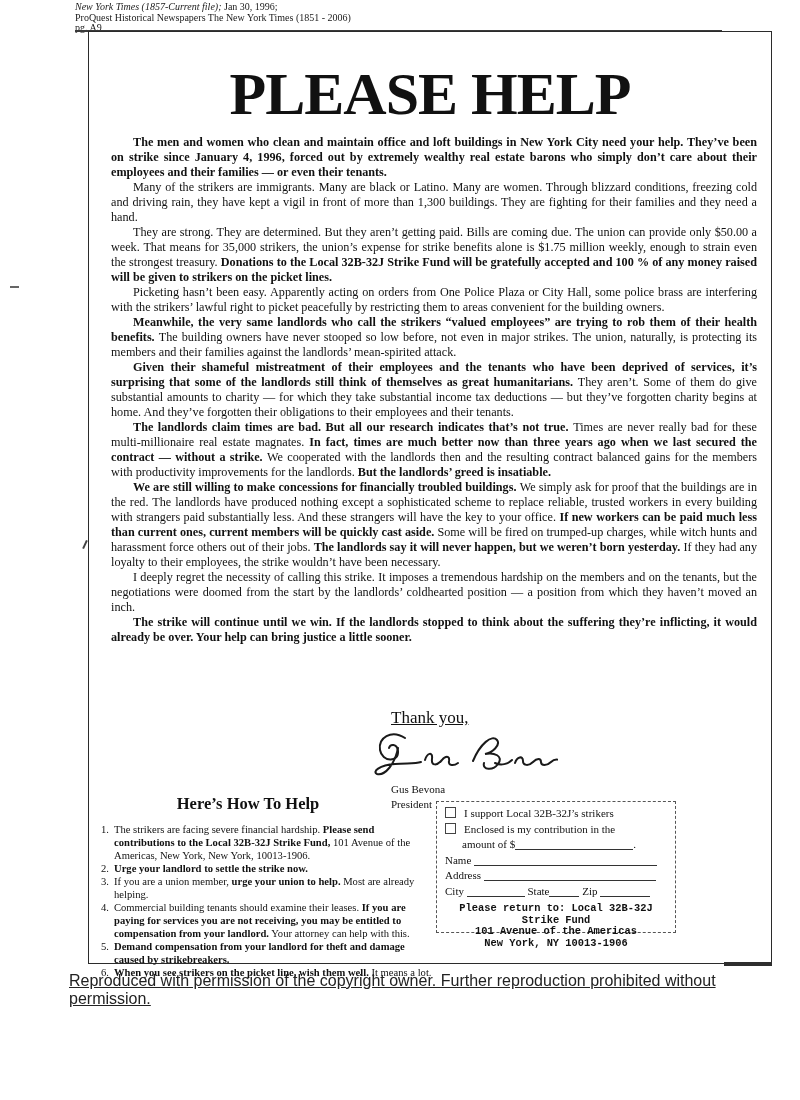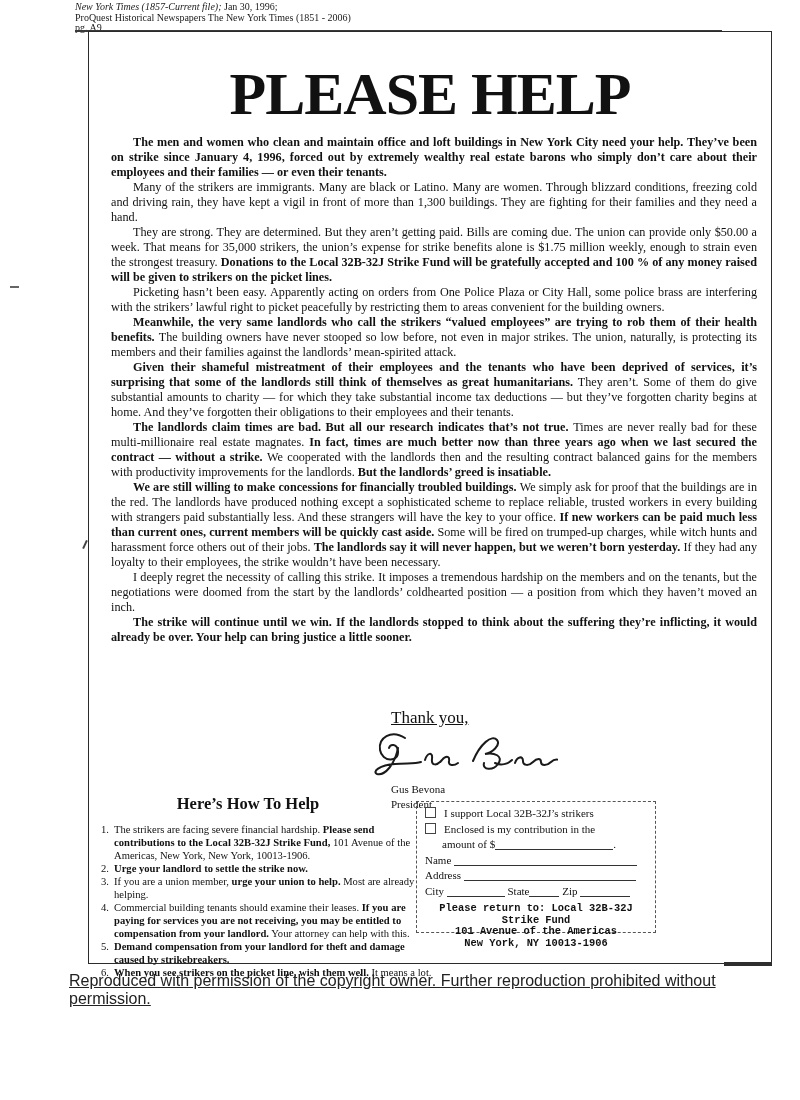--- a/index.html
+++ b/index.html
@@ -26,21 +26,21 @@
   .thanks{margin-left:18px;font-size:17px;text-decoration:underline;}
   .sig-svg{display:block;margin:2px 0 0 0;}
   .sig-name,.sig-title{margin-left:18px;font-size:11px;line-height:14.5px;}
   
   .help-col{position:absolute;left:12px;top:762px;width:334px;}
   .help-heading{text-align:center;font-size:16.5px;font-weight:bold;margin:0 40px 0 0;}
   .help-list{list-style:none;margin:9px 0 0 0;padding:0;font-size:10.6px;line-height:13px;}
   .help-list li{position:relative;padding-left:13px;margin:0;text-align:left;}
   .help-list .num{position:absolute;left:0;top:0;}
   
-  .coupon{position:absolute;left:327px;top:769px;width:240px;height:132px;box-sizing:border-box;
+  .coupon{position:absolute;left:347px;top:769px;width:240px;height:132px;box-sizing:border-box;
           border:1.2px dashed #555;font-size:11px;line-height:15.5px;padding:4px 8px 2px 8px;}
   .cbrow{white-space:nowrap;}
   .cb{display:inline-block;width:9px;height:9px;border:1.2px solid #444;margin-right:8px;
       vertical-align:-1px;background:#fff;}
   .fline{display:inline-block;border-bottom:1px solid #333;height:11px;vertical-align:-2px;}
   .amount-row{padding-left:17px;}
   .l-amount{width:118px;} .l-name{width:183px;} .l-address{width:172px;}
   .l-city{width:58px;} .l-state{width:30px;} .l-zip{width:50px;}
   .return-block{margin-top:4px;text-align:center;font-weight:bold;font-size:10.4px;line-height:11.6px;font-family:Liberation Mono, monospace;}
   

